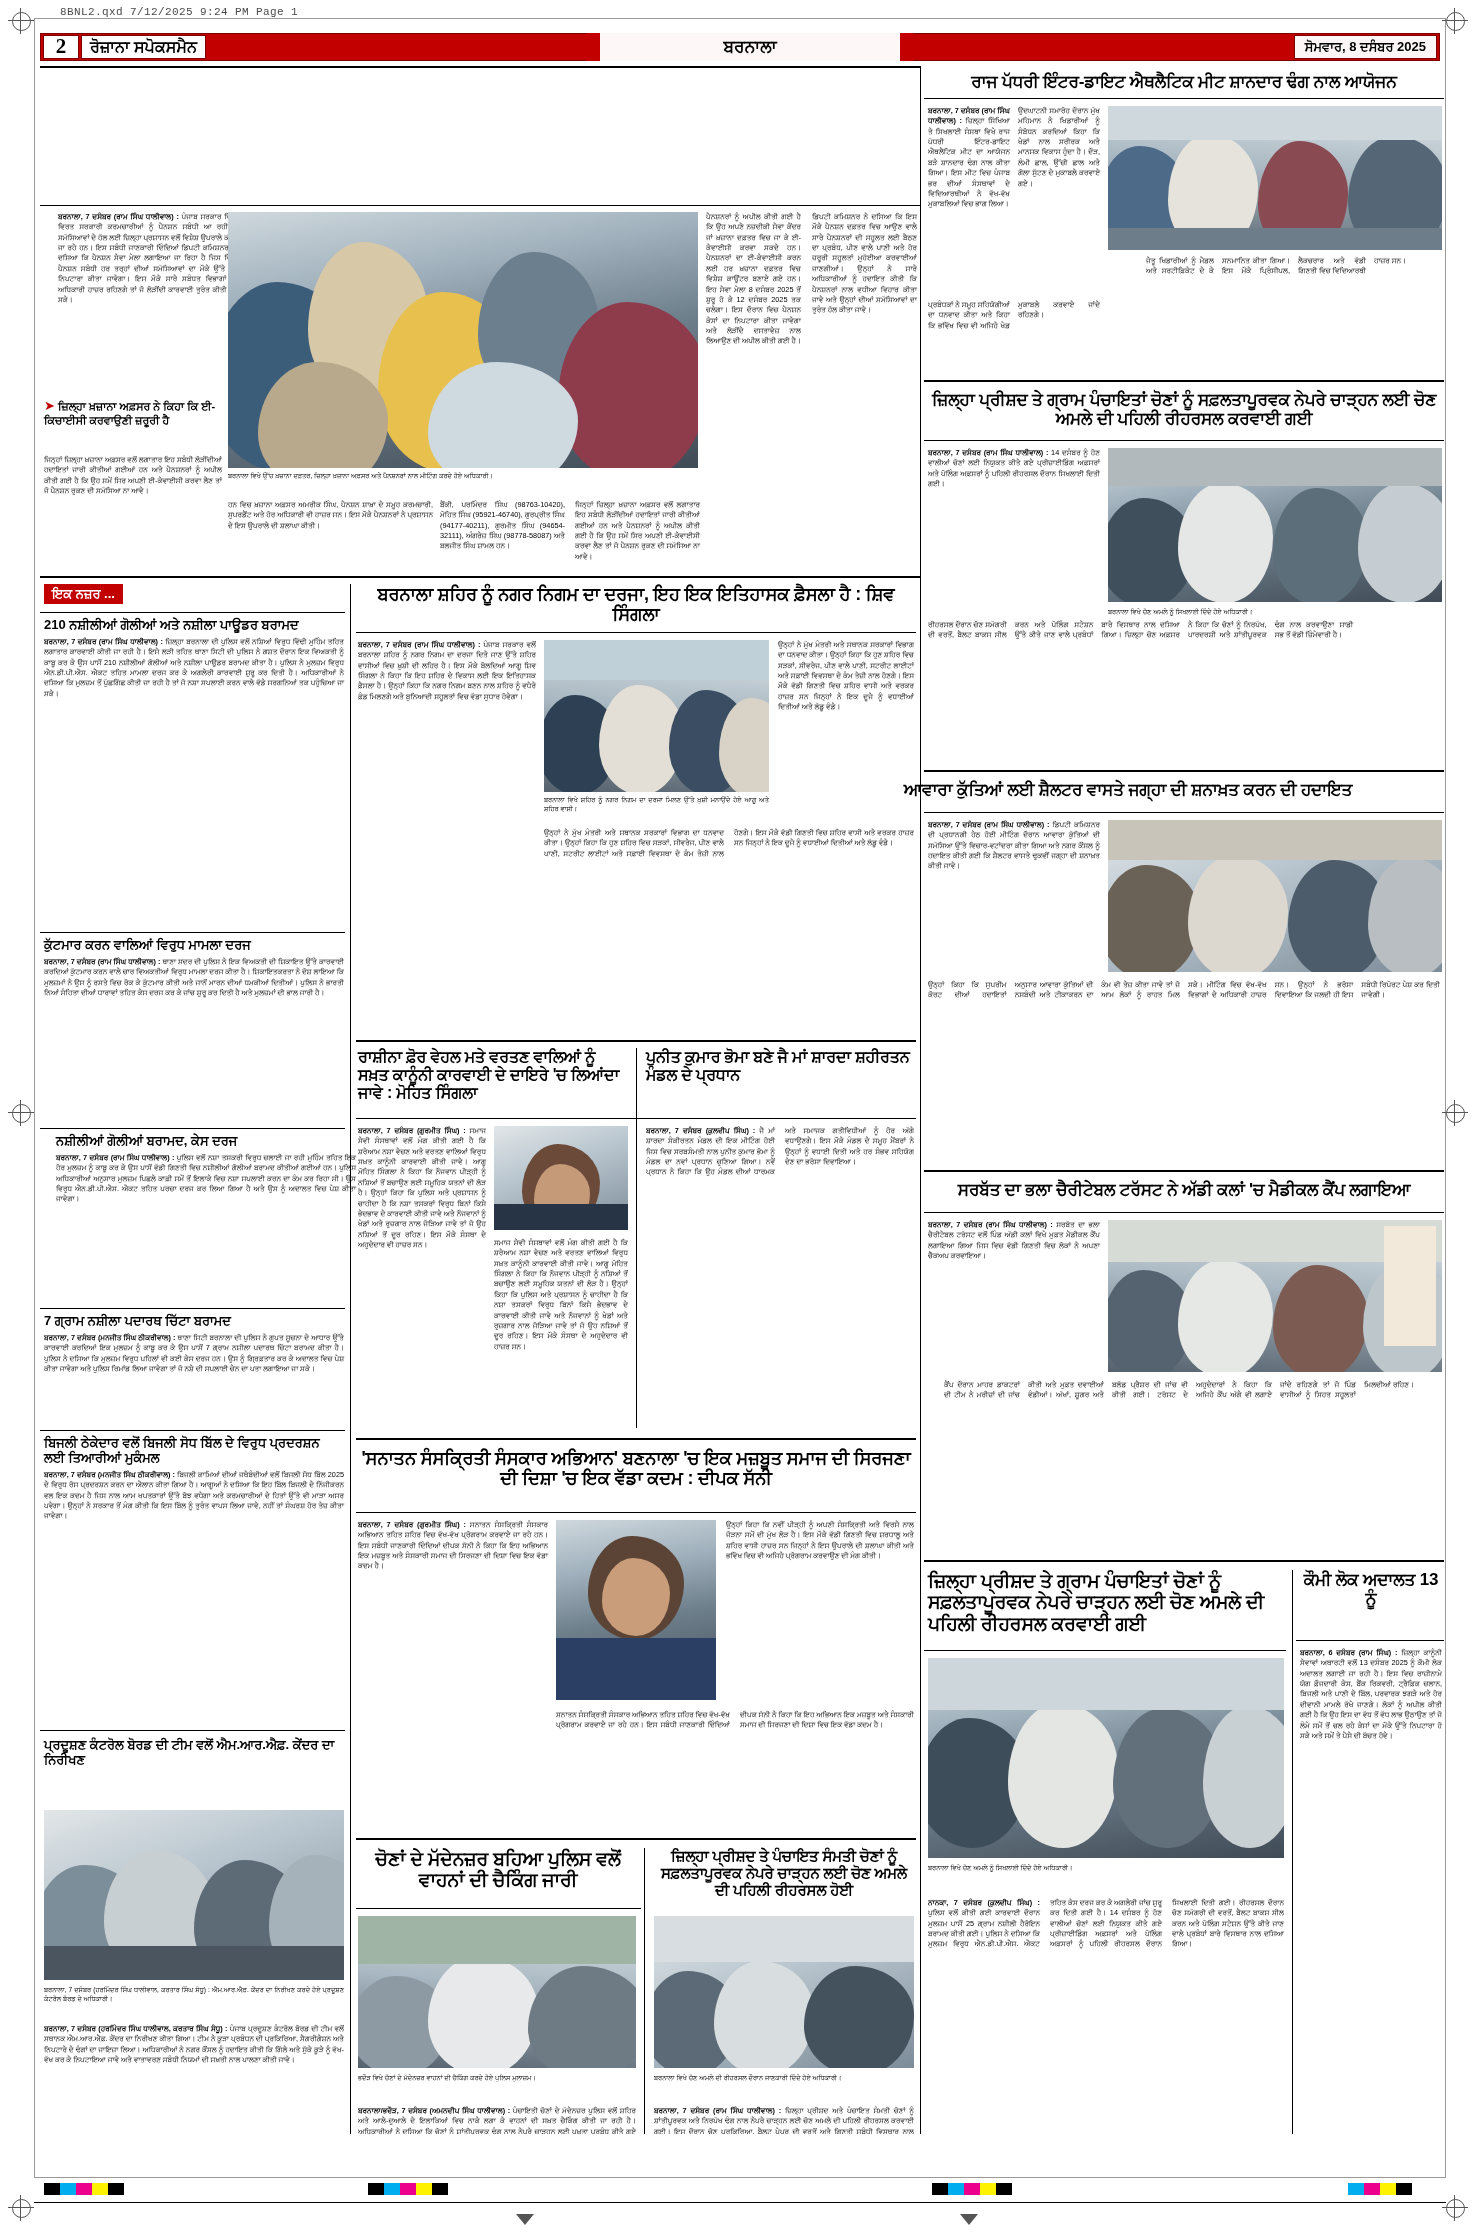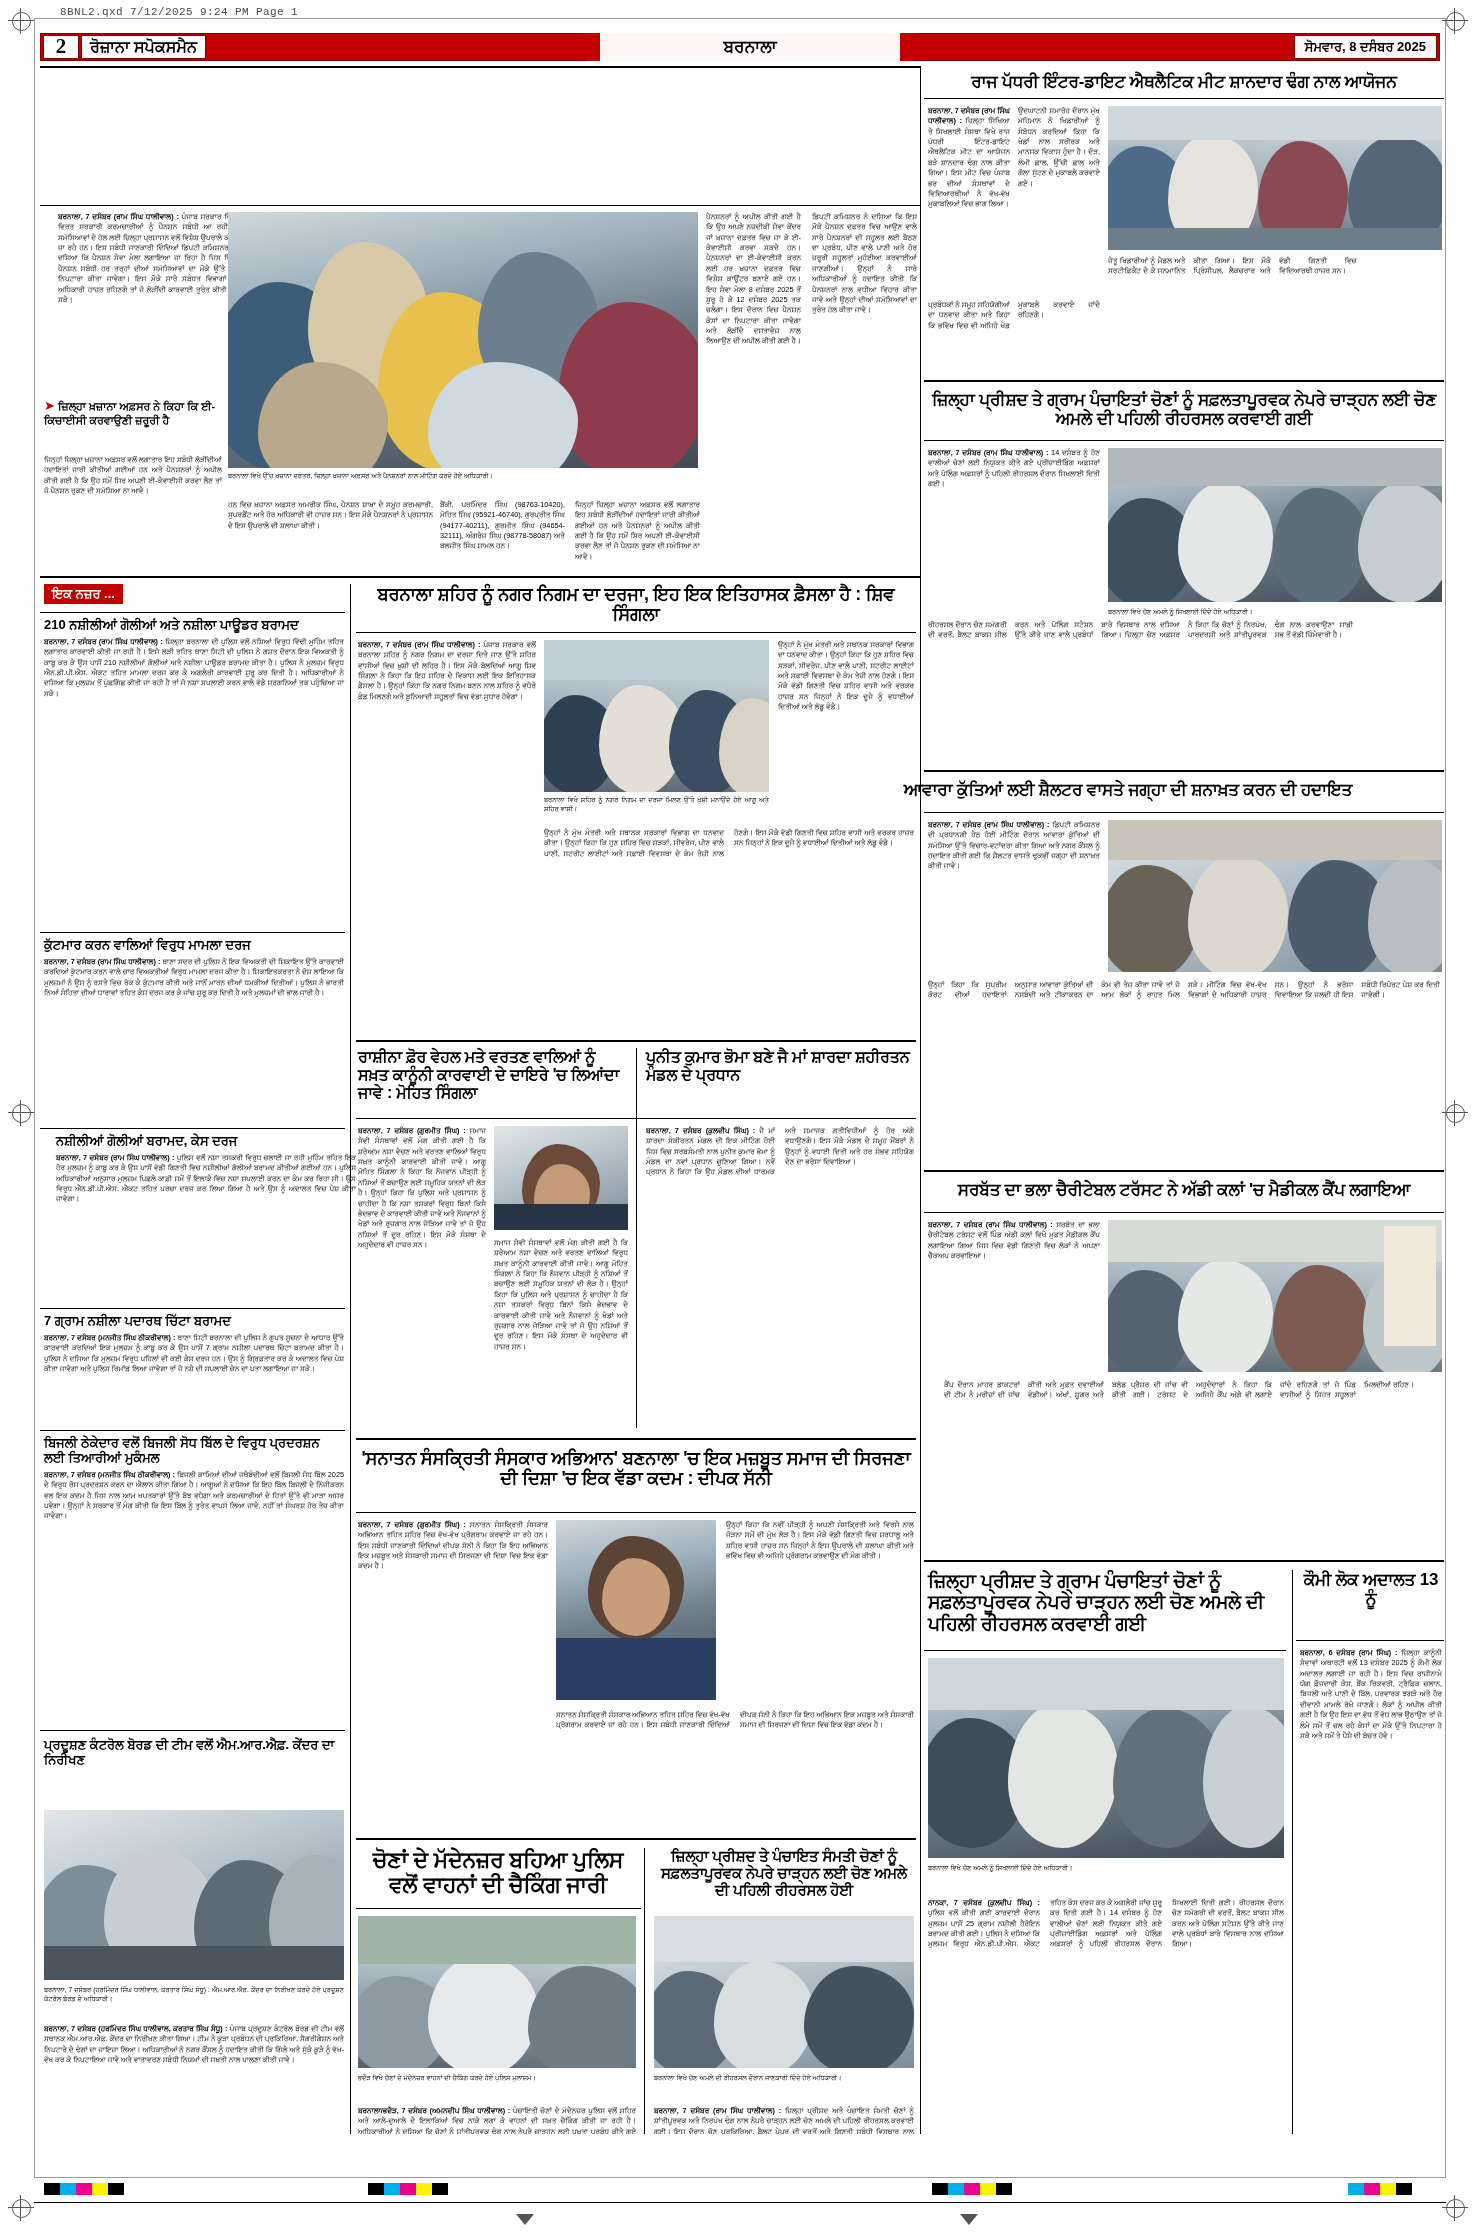--- a/index.html
+++ b/index.html
@@ -324,21 +324,21 @@
 <div style="position:absolute;left:726px;top:1520px;width:188px;">
   <div class="body">ਉਨ੍ਹਾਂ ਕਿਹਾ ਕਿ ਨਵੀਂ ਪੀੜ੍ਹੀ ਨੂੰ ਅਪਣੀ ਸੰਸਕ੍ਰਿਤੀ ਅਤੇ ਵਿਰਸੇ ਨਾਲ ਜੋੜਨਾ ਸਮੇਂ ਦੀ ਮੁੱਖ ਲੋੜ ਹੈ। ਇਸ ਮੌਕੇ ਵੱਡੀ ਗਿਣਤੀ ਵਿਚ ਸ਼ਰਧਾਲੂ ਅਤੇ ਸ਼ਹਿਰ ਵਾਸੀ ਹਾਜ਼ਰ ਸਨ ਜਿਨ੍ਹਾਂ ਨੇ ਇਸ ਉਪਰਾਲੇ ਦੀ ਸ਼ਲਾਘਾ ਕੀਤੀ ਅਤੇ ਭਵਿੱਖ ਵਿਚ ਵੀ ਅਜਿਹੇ ਪ੍ਰੋਗਰਾਮ ਕਰਵਾਉਣ ਦੀ ਮੰਗ ਕੀਤੀ।</div>
 </div>
 <div style="position:absolute;left:556px;top:1710px;width:358px;height:118px;overflow:hidden;">
   <div class="body" style="column-count:2;column-gap:10px;">ਸਨਾਤਨ ਸੰਸਕ੍ਰਿਤੀ ਸੰਸਕਾਰ ਅਭਿਆਨ ਤਹਿਤ ਸ਼ਹਿਰ ਵਿਚ ਵੱਖ-ਵੱਖ ਪ੍ਰੋਗਰਾਮ ਕਰਵਾਏ ਜਾ ਰਹੇ ਹਨ। ਇਸ ਸਬੰਧੀ ਜਾਣਕਾਰੀ ਦਿੰਦਿਆਂ ਦੀਪਕ ਸੱਨੀ ਨੇ ਕਿਹਾ ਕਿ ਇਹ ਅਭਿਆਨ ਇਕ ਮਜ਼ਬੂਤ ਅਤੇ ਸੰਸਕਾਰੀ ਸਮਾਜ ਦੀ ਸਿਰਜਣਾ ਦੀ ਦਿਸ਼ਾ ਵਿਚ ਇਕ ਵੱਡਾ ਕਦਮ ਹੈ।</div>
 </div>
 
 <div class="hrule thick" style="left:356px;top:1838px;width:560px;"></div>
 
 <div style="position:absolute;left:358px;top:1848px;width:280px;">
-  <div class="hl hl-sec" style="font-size:22px;">ਚੋਣਾਂ ਦੇ ਮੱਦੇਨਜ਼ਰ ਬਹਿਆ ਪੁਲਿਸ ਵਲੋਂ ਵਾਹਨਾਂ ਦੀ ਚੈਕਿੰਗ ਜਾਰੀ</div>
+  <div class="hl hl-sec" style="font-size:19px;">ਚੋਣਾਂ ਦੇ ਮੱਦੇਨਜ਼ਰ ਬਹਿਆ ਪੁਲਿਸ ਵਲੋਂ ਵਾਹਨਾਂ ਦੀ ਚੈਕਿੰਗ ਜਾਰੀ</div>
 </div>
 <div class="hrule" style="left:356px;top:1908px;width:285px;"></div>
 <div class="photo ph-grad-c" style="left:358px;top:1916px;width:278px;height:152px;">
   <div class="blob" style="left:-8px;top:60px;width:100px;height:100px;background:#8e9aa3;"></div>
   <div class="blob" style="left:70px;top:40px;width:110px;height:120px;background:#e7e9ea;"></div>
   <div class="blob" style="left:170px;top:50px;width:120px;height:115px;background:#6e7b85;"></div>
   <div style="position:absolute;left:0;top:0;width:100%;height:48px;background:#9fb4a4;"></div>
 </div>
 <div style="position:absolute;left:358px;top:2074px;width:278px;">
   <div class="cap">ਭਦੌੜ ਵਿਖੇ ਚੋਣਾਂ ਦੇ ਮੱਦੇਨਜ਼ਰ ਵਾਹਨਾਂ ਦੀ ਚੈਕਿੰਗ ਕਰਦੇ ਹੋਏ ਪੁਲਿਸ ਮੁਲਾਜ਼ਮ।</div>
@@ -380,21 +380,21 @@
 </div>
 <div class="photo ph-grad-c" style="left:1108px;top:106px;width:334px;height:144px;">
   <div class="blob" style="left:-10px;top:40px;width:90px;height:110px;background:#4d6b88;"></div>
   <div class="blob" style="left:60px;top:28px;width:90px;height:120px;background:#e6e3dc;"></div>
   <div class="blob" style="left:150px;top:35px;width:90px;height:115px;background:#8a4a52;"></div>
   <div class="blob" style="left:240px;top:30px;width:100px;height:120px;background:#556776;"></div>
   <div style="position:absolute;left:0;top:0;width:100%;height:34px;background:#cfd8dd;"></div>
   <div style="position:absolute;left:0;bottom:0;width:100%;height:22px;background:#6d7d8a;"></div>
 </div>
 <div style="position:absolute;left:1108px;top:256px;width:334px;height:116px;overflow:hidden;">
-  <div class="body" style="column-count:4;column-gap:8px;">ਜੇਤੂ ਖਿਡਾਰੀਆਂ ਨੂੰ ਮੈਡਲ ਅਤੇ ਸਰਟੀਫ਼ਿਕੇਟ ਦੇ ਕੇ ਸਨਮਾਨਿਤ ਕੀਤਾ ਗਿਆ। ਇਸ ਮੌਕੇ ਪ੍ਰਿੰਸੀਪਲ, ਲੈਕਚਰਾਰ ਅਤੇ ਵੱਡੀ ਗਿਣਤੀ ਵਿਚ ਵਿਦਿਆਰਥੀ ਹਾਜ਼ਰ ਸਨ।</div>
+  <div class="body" style="column-count:4;column-gap:8px;margin-left:38px;">ਜੇਤੂ ਖਿਡਾਰੀਆਂ ਨੂੰ ਮੈਡਲ ਅਤੇ ਸਰਟੀਫ਼ਿਕੇਟ ਦੇ ਕੇ ਸਨਮਾਨਿਤ ਕੀਤਾ ਗਿਆ। ਇਸ ਮੌਕੇ ਪ੍ਰਿੰਸੀਪਲ, ਲੈਕਚਰਾਰ ਅਤੇ ਵੱਡੀ ਗਿਣਤੀ ਵਿਚ ਵਿਦਿਆਰਥੀ ਹਾਜ਼ਰ ਸਨ।</div>
 </div>
 <div style="position:absolute;left:928px;top:300px;width:172px;height:72px;overflow:hidden;">
   <div class="body" style="column-count:2;column-gap:8px;">ਪ੍ਰਬੰਧਕਾਂ ਨੇ ਸਮੂਹ ਸਹਿਯੋਗੀਆਂ ਦਾ ਧਨਵਾਦ ਕੀਤਾ ਅਤੇ ਕਿਹਾ ਕਿ ਭਵਿੱਖ ਵਿਚ ਵੀ ਅਜਿਹੇ ਖੇਡ ਮੁਕਾਬਲੇ ਕਰਵਾਏ ਜਾਂਦੇ ਰਹਿਣਗੇ।</div>
 </div>
 
 <div class="hrule thick" style="left:924px;top:380px;width:520px;"></div>
 
 <div style="position:absolute;left:928px;top:390px;width:512px;">
   <div class="hl hl-sec" style="font-size:17px;">ਜ਼ਿਲ੍ਹਾ ਪ੍ਰੀਸ਼ਦ ਤੇ ਗ੍ਰਾਮ ਪੰਚਾਇਤਾਂ ਚੋਣਾਂ ਨੂੰ ਸਫ਼ਲਤਾਪੂਰਵਕ ਨੇਪਰੇ ਚਾੜ੍ਹਨ ਲਈ ਚੋਣ ਅਮਲੇ ਦੀ ਪਹਿਲੀ ਰੀਹਰਸਲ ਕਰਵਾਈ ਗਈ</div>
 </div>

